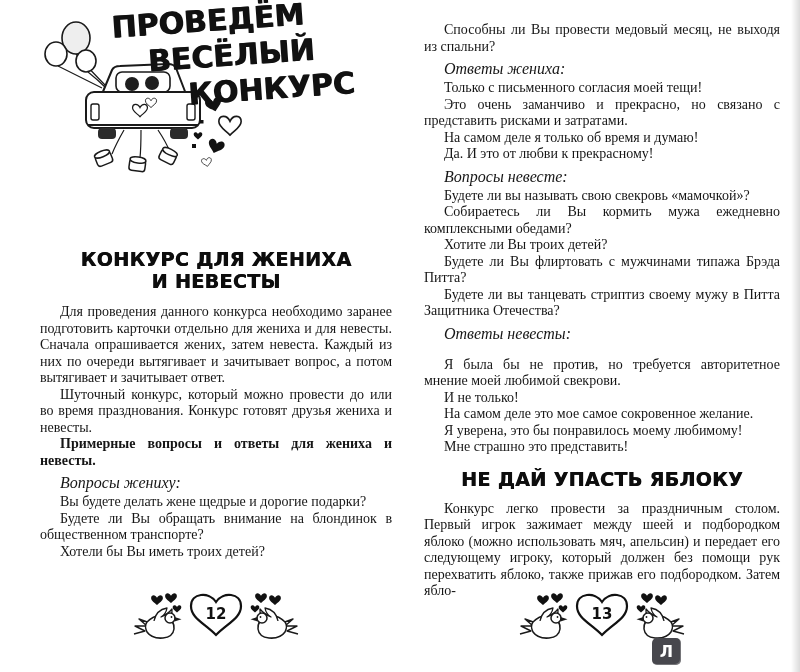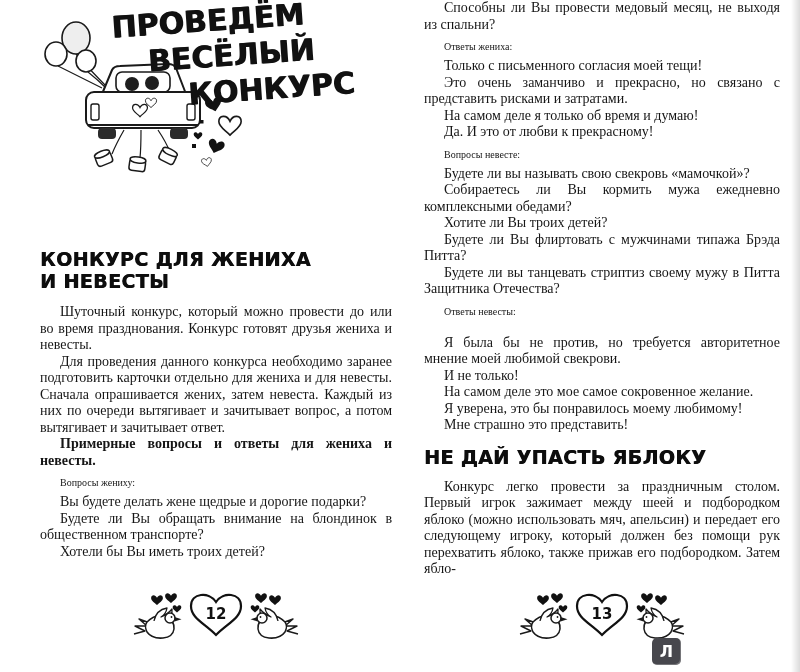--- a/index.html
+++ b/index.html
@@ -1,33 +1,33 @@
 <!DOCTYPE html>
 <html><head>
 <meta charset="utf-8">
 <style>
   html,body{margin:0;padding:0;}
   body{width:800px;height:672px;position:relative;background:#ffffff;overflow:hidden;
        font-family:"Liberation Serif",serif;color:#161616;}
   .page{position:absolute;top:0;height:672px;}
   .page-left{left:40px;width:352px;}
-  .page-right{left:424px;width:356px;box-sizing:border-box;}
+  .page-right{left:424px;width:356px;padding-top:22px;box-sizing:border-box;}
   .title-art{position:relative;height:242px;}
   .car-svg{position:absolute;left:0;top:12px;width:205px;height:185px;}
   .title-lines{position:absolute;left:70px;top:10px;transform:rotate(-4deg);transform-origin:left top;}
   .tl{font-family:"DejaVu Sans",sans-serif;font-weight:800;font-size:30px;line-height:36px;
       color:#111;text-shadow:1px 0 0 currentColor;white-space:nowrap;}
   .tl2{margin-left:34px;}
   .tl3{margin-left:72px;}
   .hd{font-family:"DejaVu Sans",sans-serif;font-weight:800;font-size:19px;line-height:22px;
-      color:#0d0d0d;letter-spacing:0.4px;text-shadow:0.6px 0 0 currentColor;margin:6px 0 12px;}
+      text-align:center;color:#0d0d0d;letter-spacing:0.4px;text-shadow:0.6px 0 0 currentColor;margin:6px 0 12px;}
   .hd2{margin:12px 0 11px;}
   .bp{margin:0;text-indent:20px;text-align:justify;font-size:14px;line-height:16.5px;color:#161616;}
   .bold-note{font-weight:bold;}
-  .lbl{margin:5px 0 3px;text-indent:20px;font-size:10px;line-height:17px;}
+  .lbl{margin:5px 0 3px;text-indent:20px;font-style:italic;font-size:16px;line-height:17px;}
   .gap-after{margin-bottom:15px;}
   .pagedeco{position:absolute;top:586px;left:50%;transform:translateX(-50%);width:170px;height:64px;}
   .watermark{position:absolute;left:652px;top:638px;width:29px;height:27px;border-radius:5px;
              background:#47474d;color:#ffffff;display:flex;align-items:center;justify-content:center;
              font-family:"DejaVu Sans",sans-serif;font-weight:bold;font-size:16px;
              box-shadow:inset -1px -1px 0 rgba(255,255,255,0.25);}
   .page-edge{position:absolute;right:0;top:0;width:9px;height:672px;
              background:linear-gradient(to right,rgba(0,0,0,0),rgba(0,0,0,0.14));}
   svg{overflow:visible;}
 </style>
@@ -120,22 +120,22 @@
       <div class="tl tl2">ВЕСЁЛЫЙ</div>
       <div class="tl tl3">КОНКУРС</div>
     </div>
   </div>
 
   <div class="hd">
     <div>КОНКУРС ДЛЯ ЖЕНИХА</div>
     <div>И НЕВЕСТЫ</div>
   </div>
 
+  <p class="bp">Для проведения данного конкурса необходимо заранее подготовить карточки отдельно для жениха и для невесты. Сначала опрашивается жених, затем невеста. Каждый из них по очереди вытягивает и зачитывает вопрос, а потом вытягивает и зачитывает ответ.</p>
   <p class="bp">Шуточный конкурс, который можно провести до или во время празднования. Конкурс готовят друзья жениха и невесты.</p>
-  <p class="bp">Для проведения данного конкурса необходимо заранее подготовить карточки отдельно для жениха и для невесты. Сначала опрашивается жених, затем невеста. Каждый из них по очереди вытягивает и зачитывает вопрос, а потом вытягивает и зачитывает ответ.</p>
   <p class="bp bold-note">Примерные вопросы и ответы для жениха и невесты.</p>
   <p class="lbl">Вопросы жениху:</p>
   <p class="bp">Вы будете делать жене щедрые и дорогие подарки?</p>
   <p class="bp">Будете ли Вы обращать внимание на блондинок в общественном транспорте?</p>
   <p class="bp">Хотели бы Вы иметь троих детей?</p>
 
   <svg class="pagedeco" viewBox="0 0 170 64">
     <use href="#deco"></use>
     <text x="85" y="33" text-anchor="middle" font-family="DejaVu Sans, sans-serif" font-size="15" font-weight="bold" fill="#111">12</text>
   </svg>

